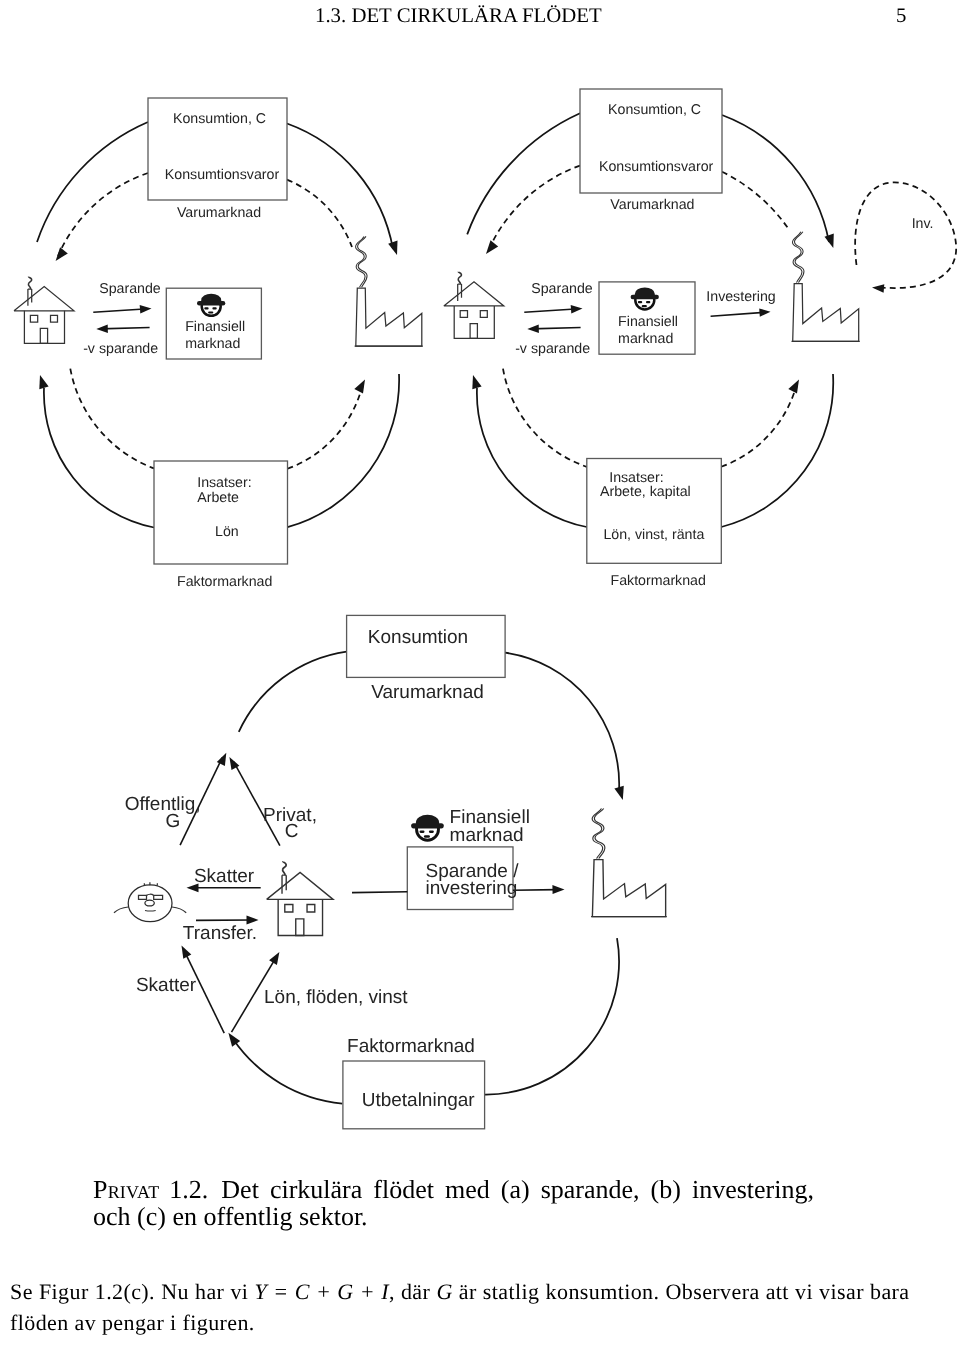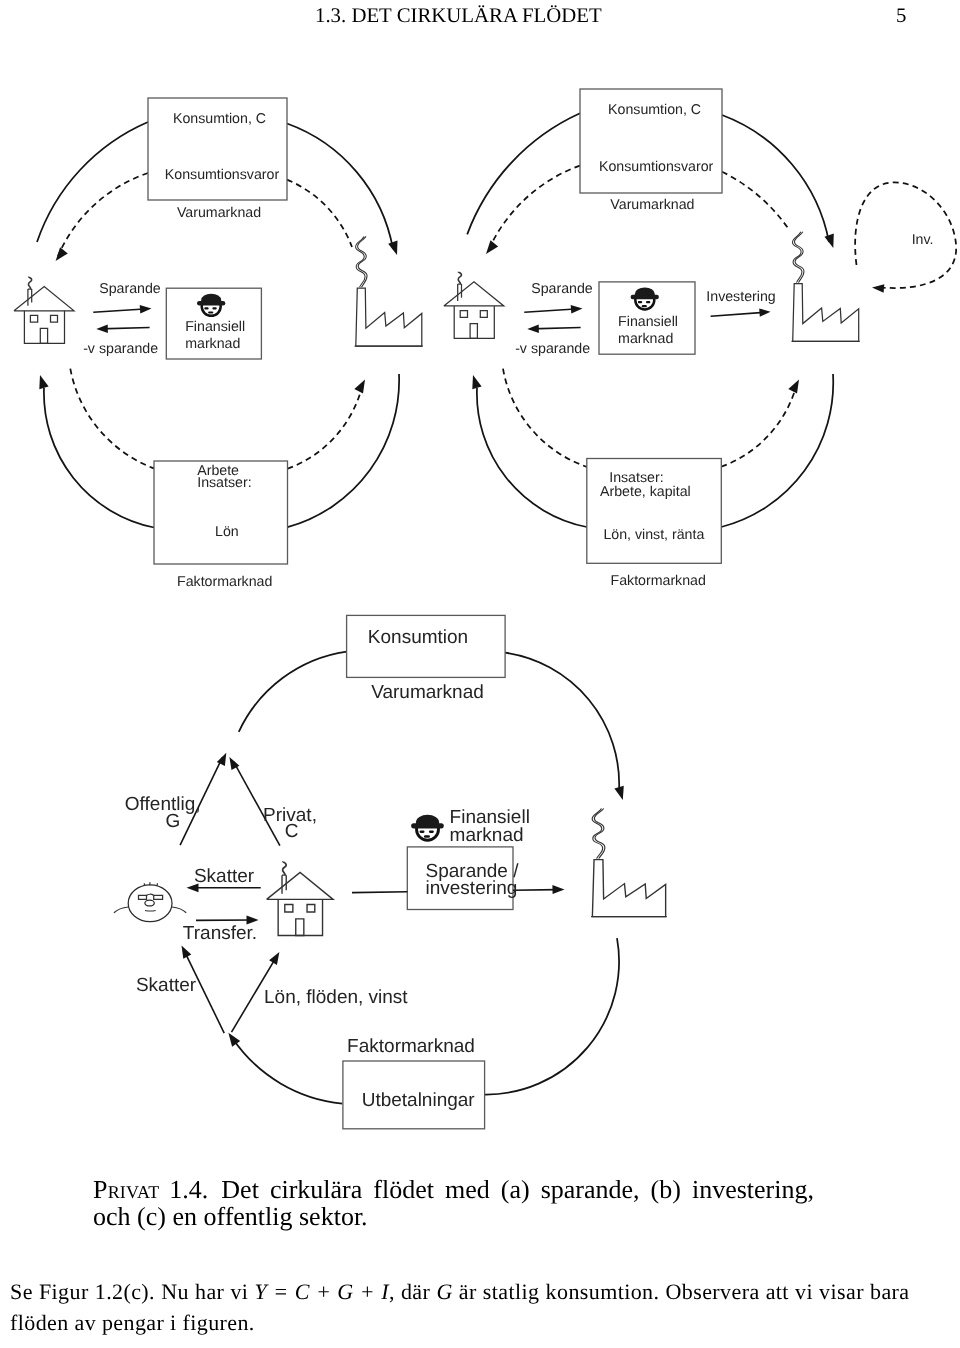--- a/index.html
+++ b/index.html
@@ -170,51 +170,51 @@
 <path class="sol2" d="M224.2 1033.1 L185.7 953.8"></path>
 <path class="arw" d="M181.5 945.6 L191.3 954.6 L183.3 958.8 Z"></path>
 <path class="sol2" d="M231.5 1032.1 L274.9 959.4"></path>
 <path class="arw" d="M279.4 951.9 L276.9 964.9 L269.1 960.3 Z"></path>
 </g>
 </svg>
 <div class="tl tc" style="left:219.5px;top:111px">Konsumtion, C</div>
 <div class="tl tc" style="left:222px;top:167px">Konsumtionsvaror</div>
 <div class="tl tc" style="left:219px;top:205px">Varumarknad</div>
 <div class="tl" style="left:197.2px;top:475px">Insatser:</div>
-<div class="tl" style="left:197.2px;top:463px">Arbete</div>
+<div class="tl" style="left:197.2px;top:490px">Arbete</div>
 <div class="tl" style="left:215px;top:524px">Lön</div>
 <div class="tl tc" style="left:224.7px;top:573.8px">Faktormarknad</div>
 <div class="tl" style="left:185.2px;top:319px">Finansiell</div>
 <div class="tl" style="left:185.2px;top:335.6px">marknad</div>
 <div class="tl tc" style="left:130px;top:281px">Sparande</div>
 <div class="tl tc" style="left:120.6px;top:341px">-v sparande</div>
 <div class="tl tc" style="left:654.6px;top:101.6px">Konsumtion, C</div>
 <div class="tl tc" style="left:656.1px;top:158.9px">Konsumtionsvaror</div>
 <div class="tl tc" style="left:652.4px;top:197.1px">Varumarknad</div>
 <div class="tl" style="left:609.2px;top:469.5px">Insatser:</div>
 <div class="tl" style="left:600px;top:484px">Arbete, kapital</div>
 <div class="tl" style="left:603.4px;top:526.7px">Lön, vinst, ränta</div>
 <div class="tl tc" style="left:658.2px;top:573px">Faktormarknad</div>
 <div class="tl" style="left:618.1px;top:314px">Finansiell</div>
 <div class="tl" style="left:618.1px;top:330.6px">marknad</div>
 <div class="tl tc" style="left:562px;top:281px">Sparande</div>
 <div class="tl tc" style="left:552.6px;top:341px">-v sparande</div>
 <div class="tl tc" style="left:741px;top:289px">Investering</div>
-<div class="tl tc" style="left:922.6px;top:232px">Inv.</div>
+<div class="tl tc" style="left:922.6px;top:216px">Inv.</div>
 <div class="tl tc tbig" style="left:418px;top:628px">Konsumtion</div>
 <div class="tl tc tbig" style="left:427.5px;top:683px">Varumarknad</div>
 <div class="tl tc tbig" style="left:418.2px;top:1091px">Utbetalningar</div>
 <div class="tl tc tbig" style="left:411px;top:1037px">Faktormarknad</div>
 <div class="tl tbig" style="left:449.6px;top:808px">Finansiell</div>
 <div class="tl tbig" style="left:449.6px;top:825.5px">marknad</div>
 <div class="tl tbig" style="left:425.5px;top:862px">Sparande /</div>
 <div class="tl tbig" style="left:425.5px;top:879px">investering</div>
 <div class="tl tc tbig" style="left:162.7px;top:794.5px">Offentlig,</div>
 <div class="tl tc tbig" style="left:172.9px;top:812px">G</div>
 <div class="tl tc tbig" style="left:290px;top:805.7px">Privat,</div>
 <div class="tl tc tbig" style="left:291.5px;top:822px">C</div>
 <div class="tl tc tbig" style="left:224px;top:867px">Skatter</div>
 <div class="tl tc tbig" style="left:220px;top:924px">Transfer.</div>
 <div class="tl tc tbig" style="left:166px;top:976px">Skatter</div>
 <div class="tl tbig" style="left:264px;top:988px">Lön, flöden, vinst</div>
-<div class="caption" style="left:93px;top:1177px;width:721px"><span class="sc-figur">Privat</span><span class="capsp"> </span><span>1.4.</span><span class="capgap"> </span><span>Det cirkulära flödet med (a) sparande, (b) investering, och (c) en offentlig sektor.</span></div>
+<div class="caption" style="left:93px;top:1177px;width:721px"><span class="sc-figur">Privat</span><span class="capsp"> </span><span>1.2.</span><span class="capgap"> </span><span>Det cirkulära flödet med (a) sparande, (b) investering, och (c) en offentlig sektor.</span></div>
 <div class="bodytext" style="left:10px;top:1276px;width:899.5px"><span>Se Figur 1.2(c). Nu har vi </span><i class="it">Y = C + G + I</i><span>, där </span><i class="it">G</i><span> är statlig konsumtion. Observera att vi visar bara flöden av pengar i figuren.</span></div>
 </div>
 
 </body></html>

